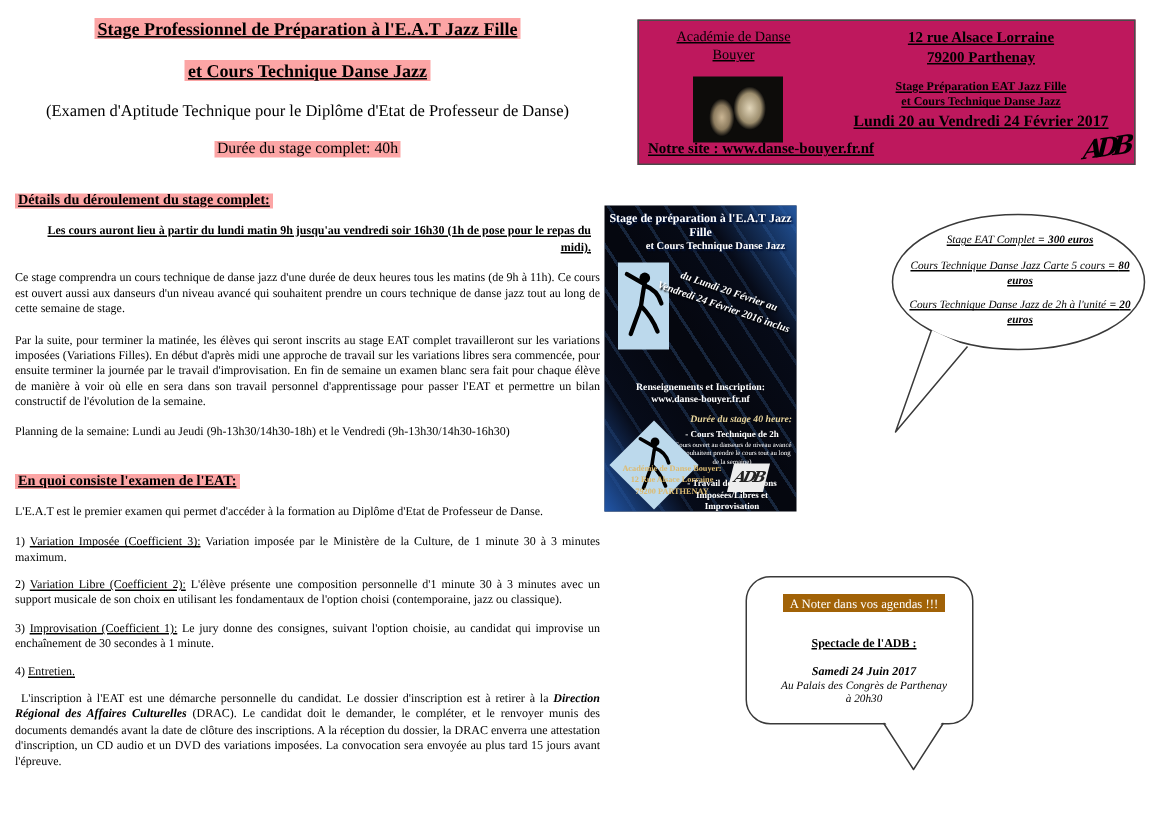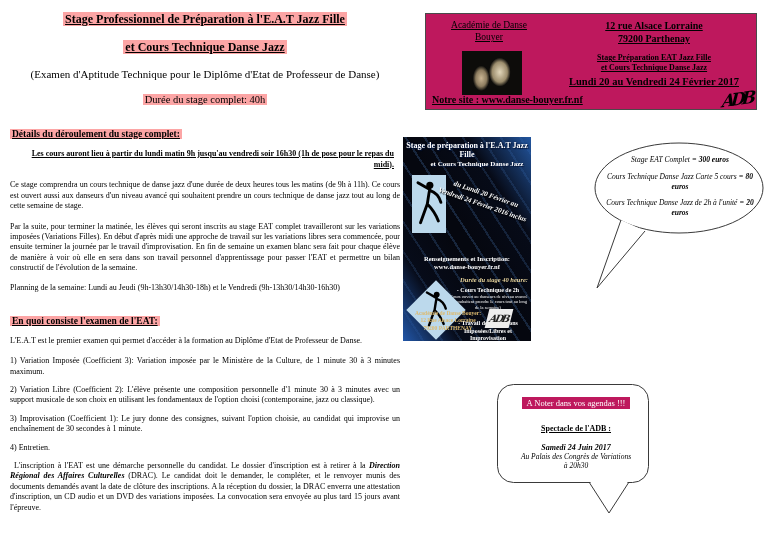--- a/index.html
+++ b/index.html
@@ -2,21 +2,21 @@
 <html><head>
 <meta charset="utf-8">
 <style>
   html,body{margin:0;padding:0;}
   body{
     width:768px;height:543px;position:relative;overflow:hidden;
     background:#ffffff;color:#000;
     font-family:"Liberation Serif","DejaVu Serif",serif;
   }
   .center{text-align:center;}
-  .u{}
+  .u{text-decoration:underline;}
   .b{font-weight:bold;}
   .i{font-style:italic;}
   .hl{background:#fca5a5;padding:0 2px;}
 
   
   .left-col{position:absolute;left:10px;top:12px;width:390px;}
   .title-line{font-size:12px;font-weight:bold;margin:0 0 13px;}
   .title-line .hl{text-decoration:underline;}
   .subtitle{font-size:11px;margin:0 0 12px;line-height:1.25;}
   .duration-line{font-size:10.5px;margin:0 0 24px;}
@@ -67,26 +67,26 @@
   .diamond{position:absolute;left:12px;top:152px;width:42px;height:42px;background:#bcd9ec;transform:rotate(45deg);}
   .diamond svg{width:100%;height:100%;transform:rotate(-45deg);}
   .poster-addr{position:absolute;left:2px;bottom:9px;width:86px;text-align:center;font-size:5.5px;font-weight:bold;color:#dcbb72;line-height:1.35;}
   .poster-logo{position:absolute;right:20px;bottom:13px;width:24px;height:19px;background:#ededed;transform:skewX(-14deg);
     display:flex;align-items:center;justify-content:center;}
   .poster-logo span{color:#222;font-size:10px;font-style:italic;font-weight:bold;letter-spacing:-2px;font-family:"DejaVu Serif",serif;}
 
   
   .bubble-svg{position:absolute;left:555px;top:136px;width:213px;height:158px;}
   .bubble-text{position:absolute;left:600px;top:155px;width:160px;text-align:center;font-style:italic;font-size:7.5px;line-height:1.3;}
-  .bubble-text p{margin:0 0 7px;}
+  .bubble-text p{margin:0 0 7px;text-decoration:underline;}
 
   
   .agenda-svg{position:absolute;left:496px;top:383px;width:160px;height:140px;}
   .agenda-content{position:absolute;left:499px;top:392px;width:154px;text-align:center;}
-  .agenda-header{display:inline-block;background:#be185d;color:#fff;font-size:8.5px;padding:1px 5px;}
+  .agenda-header{display:inline-block;background:#a16207;color:#fff;font-size:8.5px;padding:1px 5px;}
   .agenda-title{font-size:8px;font-weight:bold;text-decoration:underline;margin:14px 0 10px;}
   .agenda-date{font-size:8px;font-weight:bold;font-style:italic;margin:0;}
   .agenda-place{font-size:7.5px;font-style:italic;margin:0;}
   .agenda-time{font-size:7.5px;font-style:italic;margin:0;}
 
   .hidden-defs{position:absolute;width:0;height:0;}
 </style>
 </head>
 <body>
 
@@ -189,15 +189,15 @@
 
 <svg class="agenda-svg" viewBox="0 0 160 140">
   <rect x="1.5" y="1.5" width="151" height="98" rx="16" fill="#ffffff" stroke="#3a3a3a" stroke-width="1"></rect>
   <polygon points="93,97 113,129 133,97" fill="#ffffff"></polygon>
   <path d="M93 99 L113 130 L133 99" fill="none" stroke="#3a3a3a" stroke-width="1" stroke-linejoin="round"></path>
 </svg>
 <div class="agenda-content">
   <span class="agenda-header">A Noter dans vos agendas !!!</span>
   <p class="agenda-title">Spectacle de l'ADB :</p>
   <p class="agenda-date">Samedi 24 Juin 2017</p>
-  <p class="agenda-place">Au Palais des Congrès de Variations</p>
+  <p class="agenda-place">Au Palais des Congrès de Parthenay</p>
   <p class="agenda-time">à 20h30</p>
 </div>
 
 </body></html>

